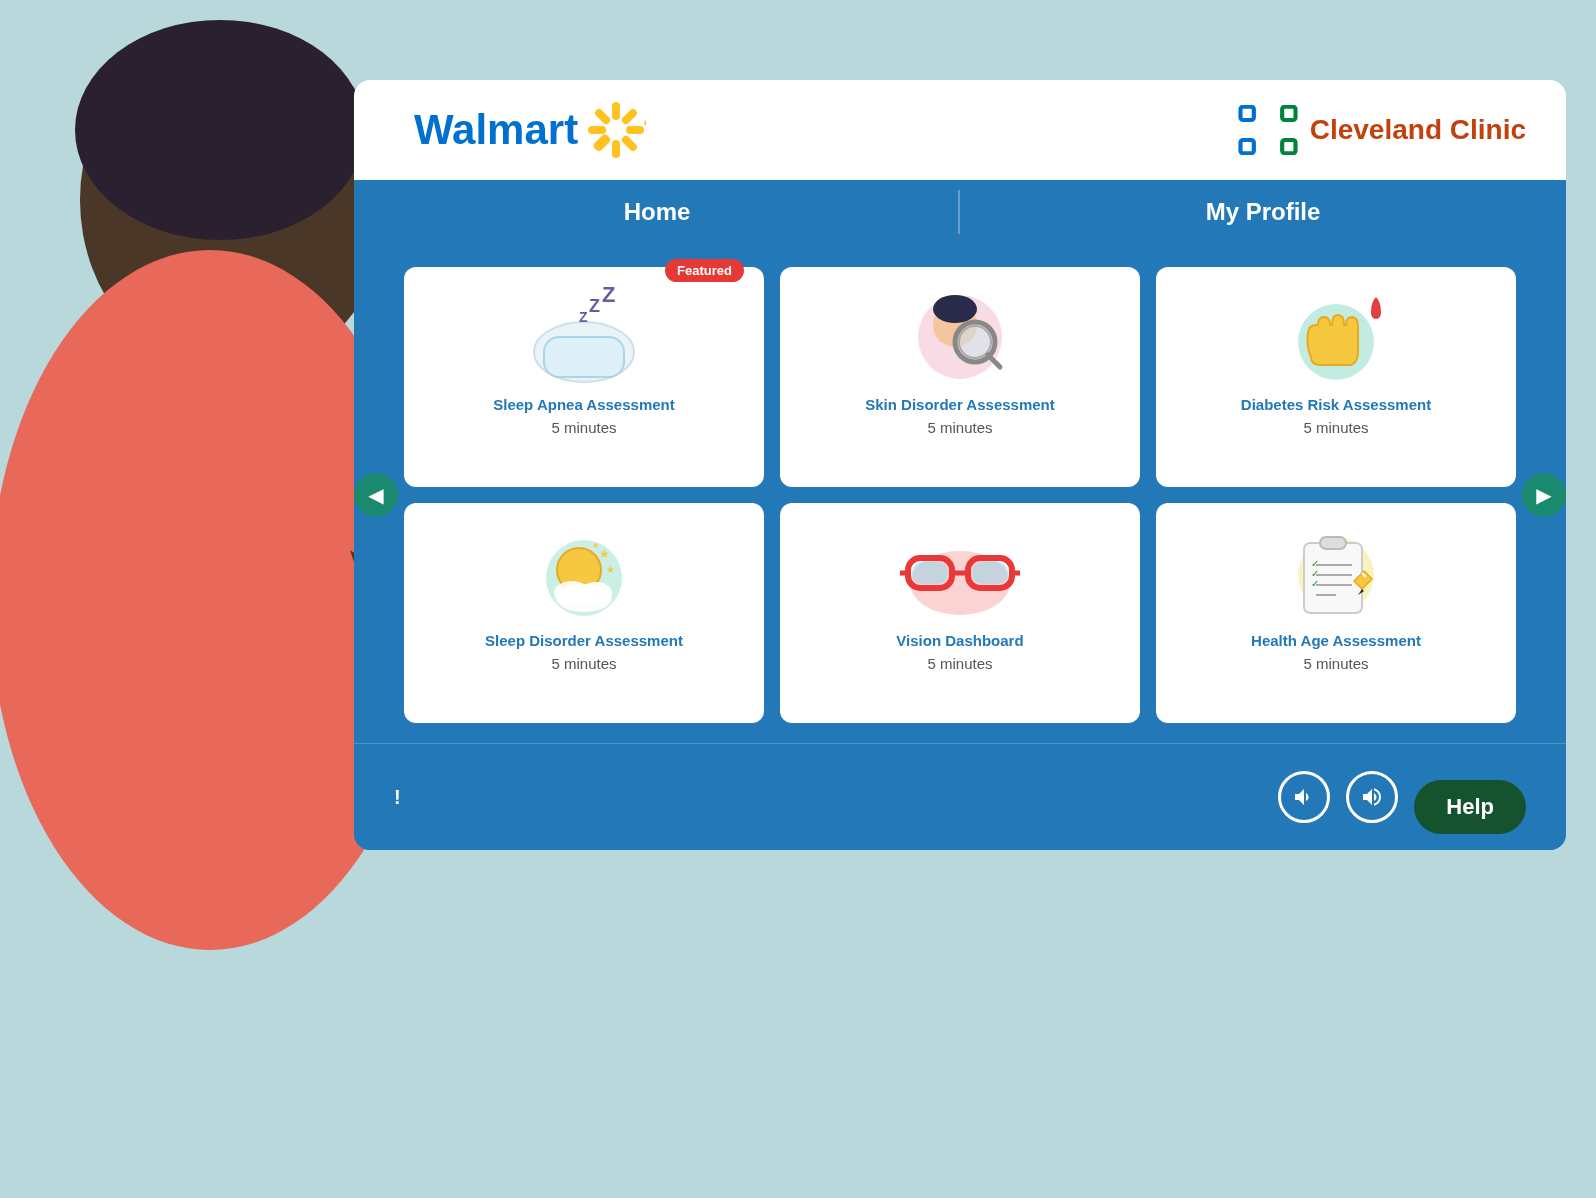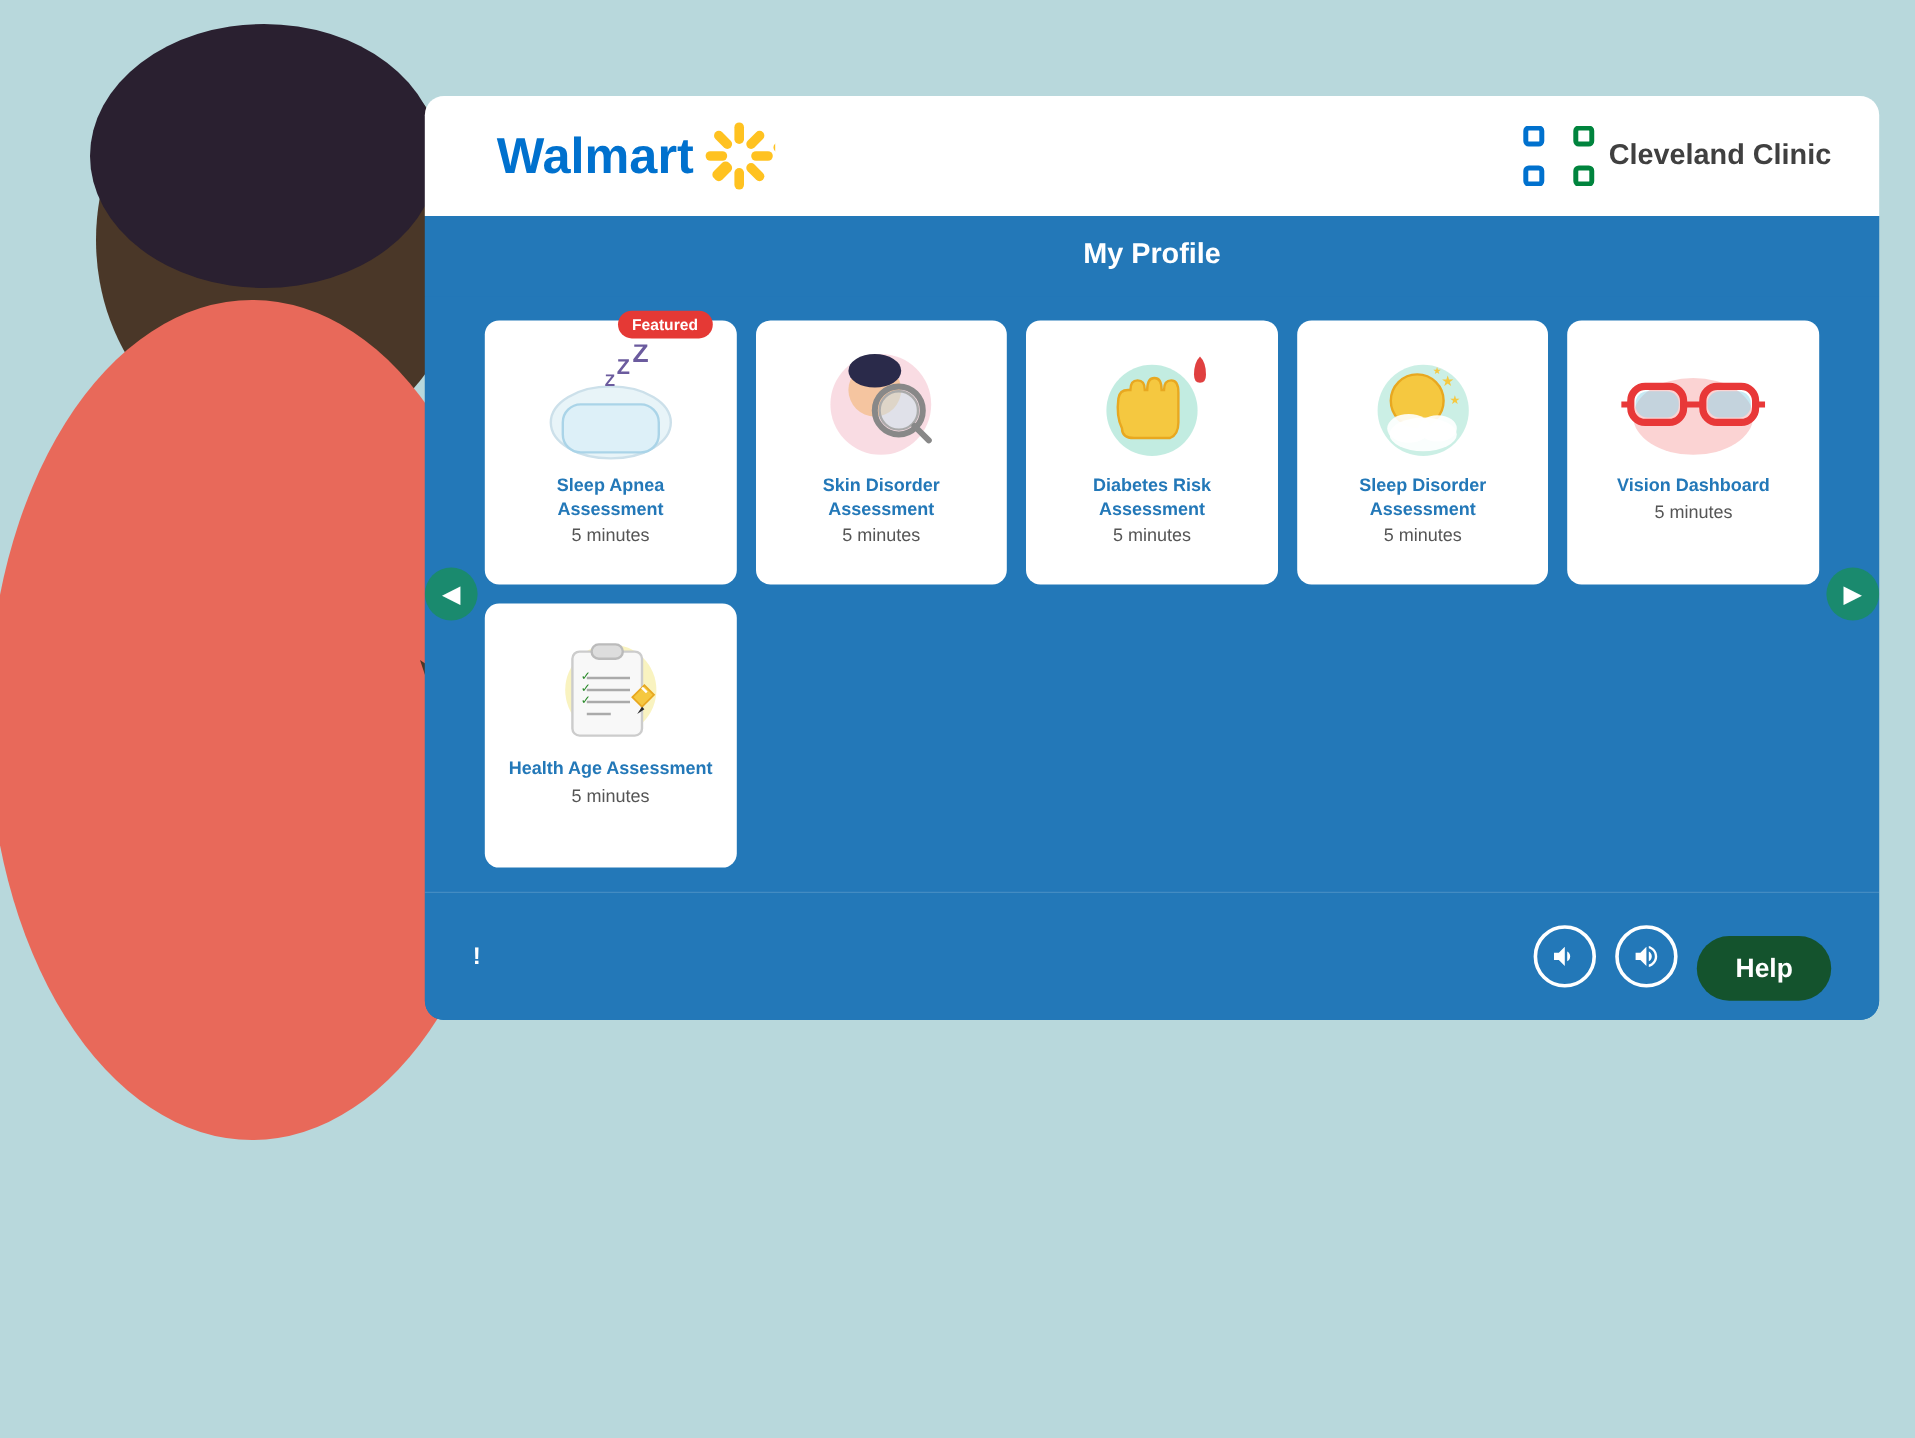--- a/index.html
+++ b/index.html
@@ -46,23 +46,23 @@
     .cleveland-logo {
       display: flex;
       align-items: center;
       gap: 12px;
     }
     .cc-icon {
       width: 60px;
       height: 50px;
     }
     .cc-text {
-      font-size: 24px;
-      font-weight: bold;
-      color: #404040;
+      font-size: 28px;
+      font-weight: bold;
+      color: #c2410c;
     }
 
     
     .kiosk-screen {
       background: #2378b8;
       border-radius: 0 0 16px 16px;
       padding: 0;
       overflow: hidden;
     }
 
@@ -114,21 +114,21 @@
       color: white;
       font-size: 20px;
       cursor: pointer;
       z-index: 10;
     }
     .nav-arrow.left { left: 0px; }
     .nav-arrow.right { right: 0px; }
 
     .assessment-grid {
       display: grid;
-      grid-template-columns: repeat(5, 1fr);
+      grid-template-columns: repeat(3, 1fr);
       grid-template-rows: repeat(2, auto);
       gap: 16px;
     }
 
     .assessment-card {
       background: white;
       border-radius: 12px;
       padding: 20px 16px 16px;
       text-align: center;
       position: relative;
@@ -278,20 +278,21 @@
         <rect x="2" y="42" width="16" height="16" rx="3" fill="none" stroke="#0071CE" stroke-width="5"></rect>
         <rect x="52" y="42" width="16" height="16" rx="3" fill="none" stroke="#00843D" stroke-width="5"></rect>
       </svg>
       <span class="cc-text">Cleveland Clinic</span>
     </div>
   </div>
 
   <div class="kiosk-screen">
 
     <div class="nav-tabs">
+      <div class="nav-tab">Home</div>
       <div class="nav-tab">My Profile</div>
     </div>
 
     <div class="assessment-grid-wrapper">
       <div class="nav-arrow left">◀</div>
       <div class="nav-arrow right">▶</div>
 
       <div class="assessment-grid">
 
         <div class="assessment-card">

